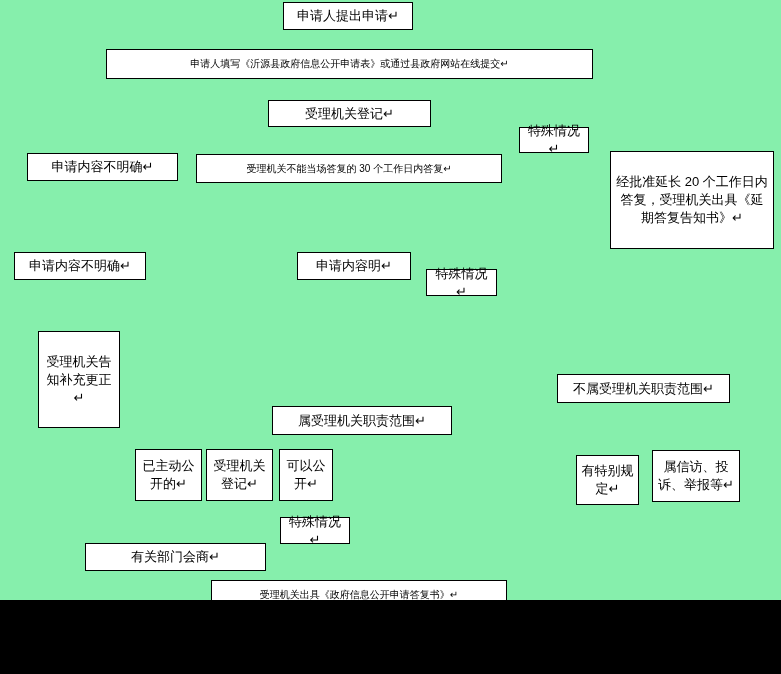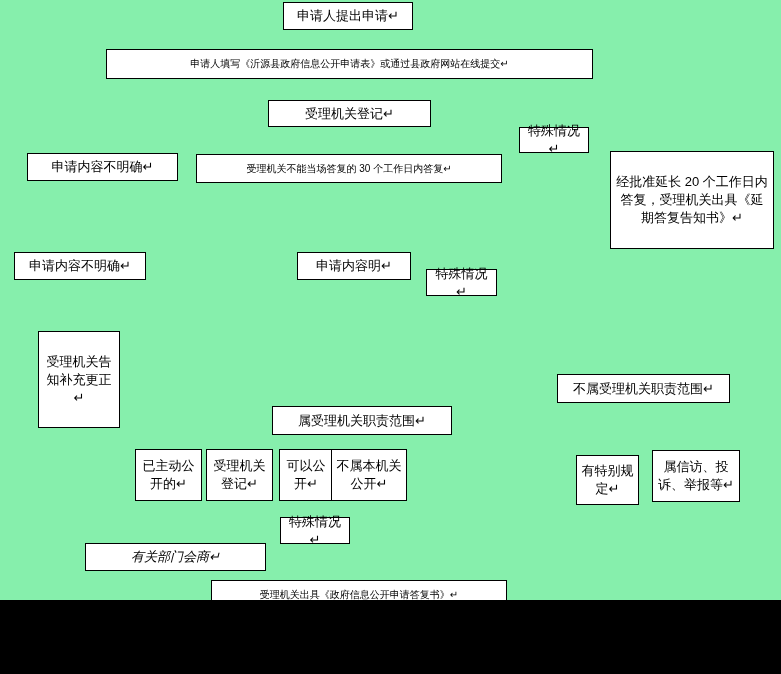--- a/index.html
+++ b/index.html
@@ -53,20 +53,19 @@
     <div class="node tall" style="left: 610px; top: 151px; width: 164px; height: 98px;">经批准延长 20 个工作日内答复，受理机关出具《延期答复告知书》↵</div>
     <div class="node" style="left: 14px; top: 252px; width: 132px; height: 28px;">申请内容不明确↵</div>
     <div class="node" style="left: 297px; top: 252px; width: 114px; height: 28px;">申请内容明↵</div>
     <div class="node" style="left: 426px; top: 269px; width: 71px; height: 27px;">特殊情况↵</div>
     <div class="node tall" style="left: 38px; top: 331px; width: 82px; height: 97px;">受理机关告知补充更正↵</div>
     <div class="node" style="left: 272px; top: 386px; width: 180px; height: 29px; margin-top: 20px;">属受理机关职责范围↵</div>
     <div class="node" style="left: 557px; top: 374px; width: 173px; height: 29px;">不属受理机关职责范围↵</div>
     <div class="node" style="left: 135px; top: 449px; width: 67px; height: 52px;">已主动公开的↵</div>
     <div class="node" style="left: 206px; top: 449px; width: 67px; height: 52px;">受理机关登记↵</div>
     <div class="node" style="left: 279px; top: 449px; width: 54px; height: 52px;">可以公开↵</div>
-    <div class="node" style="left: 331px; top: 449px; width: 76px; height: 52px;">不属本机关公开↵</div>
     <div class="node" style="left: 576px; top: 455px; width: 63px; height: 50px;">有特别规定↵</div>
     <div class="node" style="left: 652px; top: 450px; width: 88px; height: 52px;">属信访、投诉、举报等↵</div>
     <div class="node" style="left: 280px; top: 517px; width: 70px; height: 27px;">特殊情况↵</div>
-    <div class="node" style="left: 85px; top: 543px; width: 181px; height: 28px; font-style: italic;">有关部门会商↵</div>
+    <div class="node" style="left: 85px; top: 543px; width: 181px; height: 28px;">有关部门会商↵</div>
     <div class="node wide" style="left: 211px; top: 580px; width: 296px; height: 30px;">受理机关出具《政府信息公开申请答复书》↵</div>
     <div class="node" style="left: 318px; top: 645px; width: 100px; height: 27px;">申请人签收↵</div>
   </div>
 
 </body></html>

